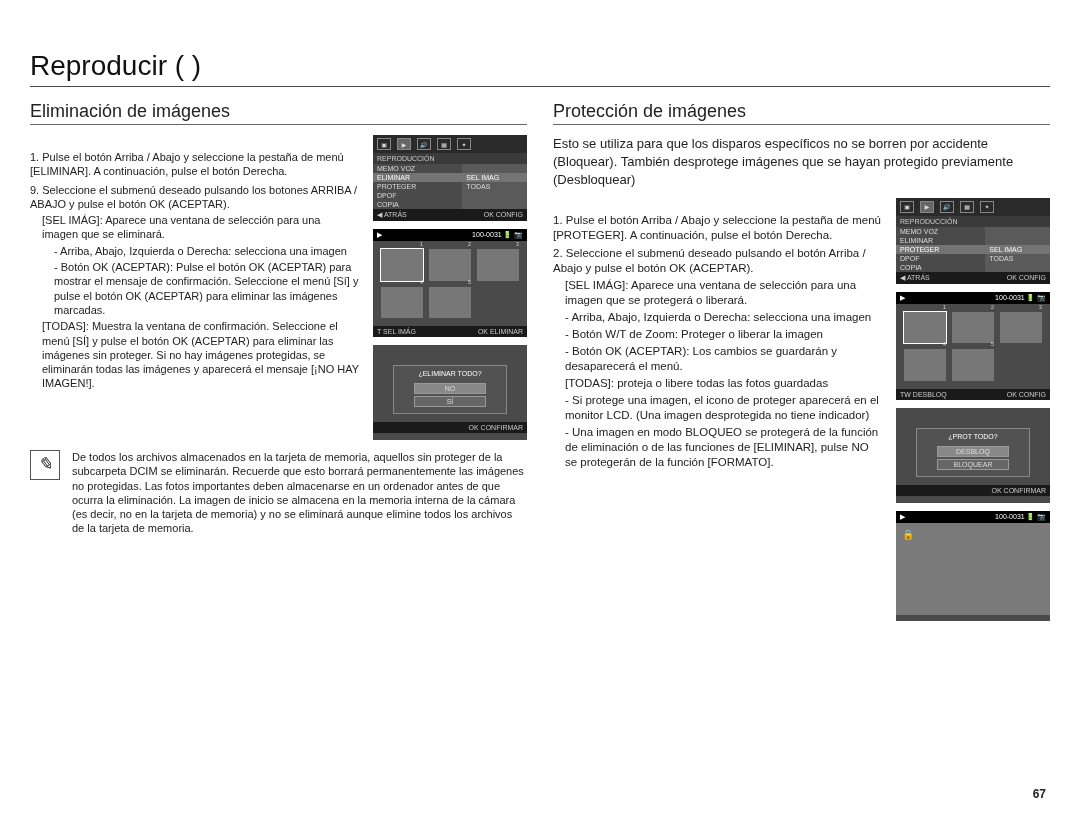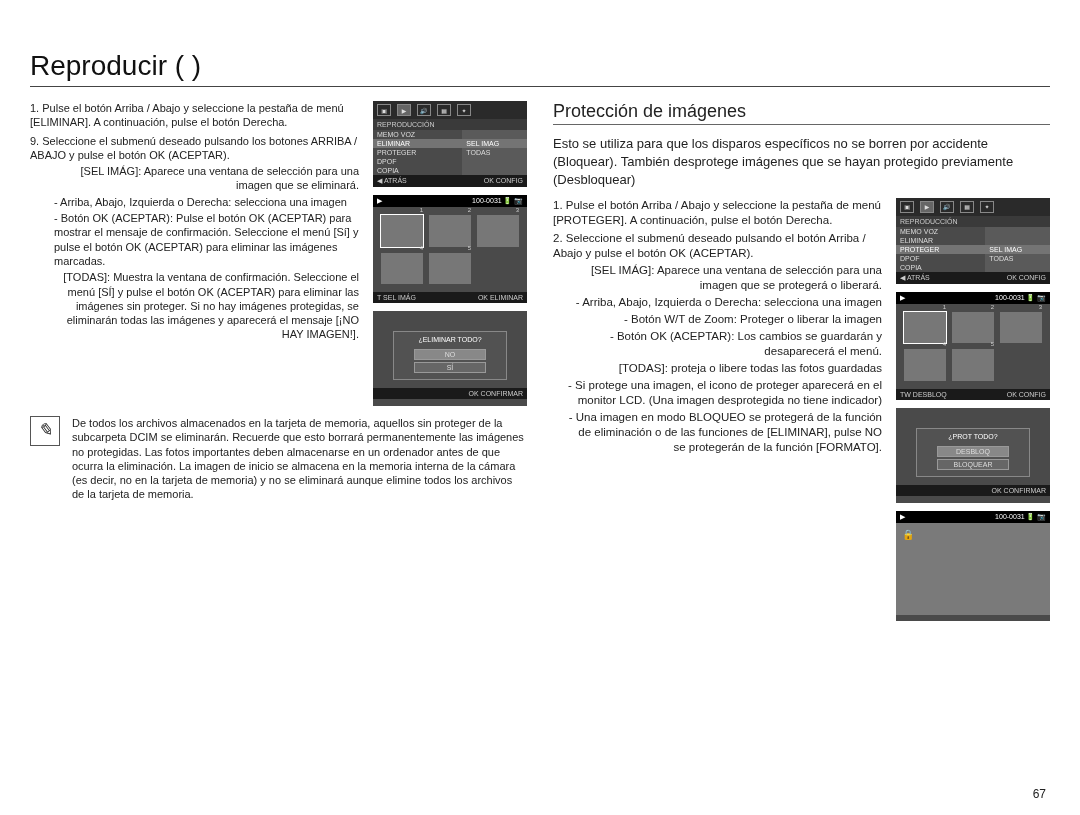--- a/index.html
+++ b/index.html
@@ -45,23 +45,24 @@
     margin-bottom: 8px;
   }
   .body-row {
     display: flex;
     gap: 14px;
   }
   .text-col {
     flex: 1;
     font-size: 11px;
     line-height: 1.3;
+    margin-top: 15px;
   }
   .text-col p, .text-col div { margin: 0 0 2px 0; }
-  .indent { padding-left: 12px; text-align: right; }
+  .indent { padding-left: 12px; }
   .indent2 { padding-left: 24px; }
   .screens-col {
     width: 154px;
     display: flex;
     flex-direction: column;
     gap: 8px;
   }
   .screen {
     width: 154px;
     background: #4a4a4a;
@@ -180,32 +181,33 @@
     font-style: italic;
     font-family: Georgia, serif;
     font-size: 18px;
     flex-shrink:0;
   }
   .page-num {
     position: absolute;
     bottom: 14px;
     right: 34px;
     font-size: 12px;
-    font-weight: normal;
+    font-weight: bold;
   }
 </style>
 </head>
 <body>
 
 <div class="page">
   <h1 class="page-title">Reproducir (       )</h1>
 
   <div class="columns">
 
     <div class="col">
+      <h2>Eliminación de imágenes</h2>
 
       <div class="body-row">
         <div class="text-col">
           <div>1. Pulse el botón Arriba / Abajo y seleccione la pestaña de menú [ELIMINAR]. A continuación, pulse el botón Derecha.</div>
           <div style="margin-top:4px;">9. Seleccione el submenú deseado pulsando los botones ARRIBA / ABAJO y pulse el botón OK (ACEPTAR).</div>
           <div class="indent">[SEL IMÁG]: Aparece una ventana de selección para una imagen que se eliminará.</div>
           <div class="indent2">- Arriba, Abajo, Izquierda o Derecha: selecciona una imagen</div>
           <div class="indent2">- Botón OK (ACEPTAR): Pulse el botón OK (ACEPTAR) para mostrar el mensaje de confirmación. Seleccione el menú [Sí] y pulse el botón OK (ACEPTAR) para eliminar las imágenes marcadas.</div>
           <div class="indent">[TODAS]: Muestra la ventana de confirmación. Seleccione el menú [SÍ] y pulse el botón OK (ACEPTAR) para eliminar las imágenes sin proteger. Si no hay imágenes protegidas, se eliminarán todas las imágenes y aparecerá el mensaje [¡NO HAY IMAGEN!].</div>
         </div>

